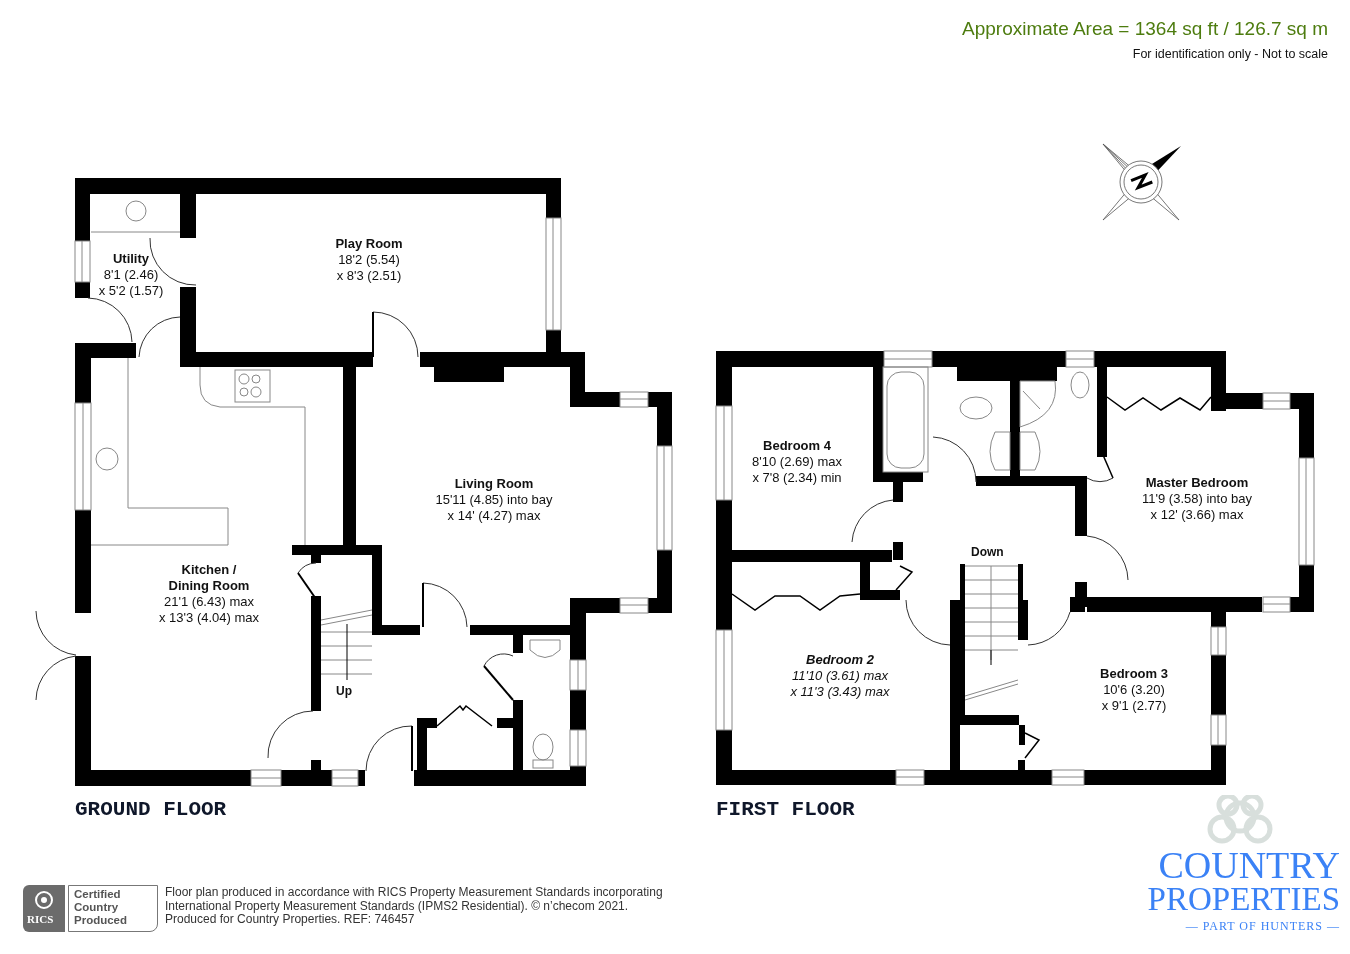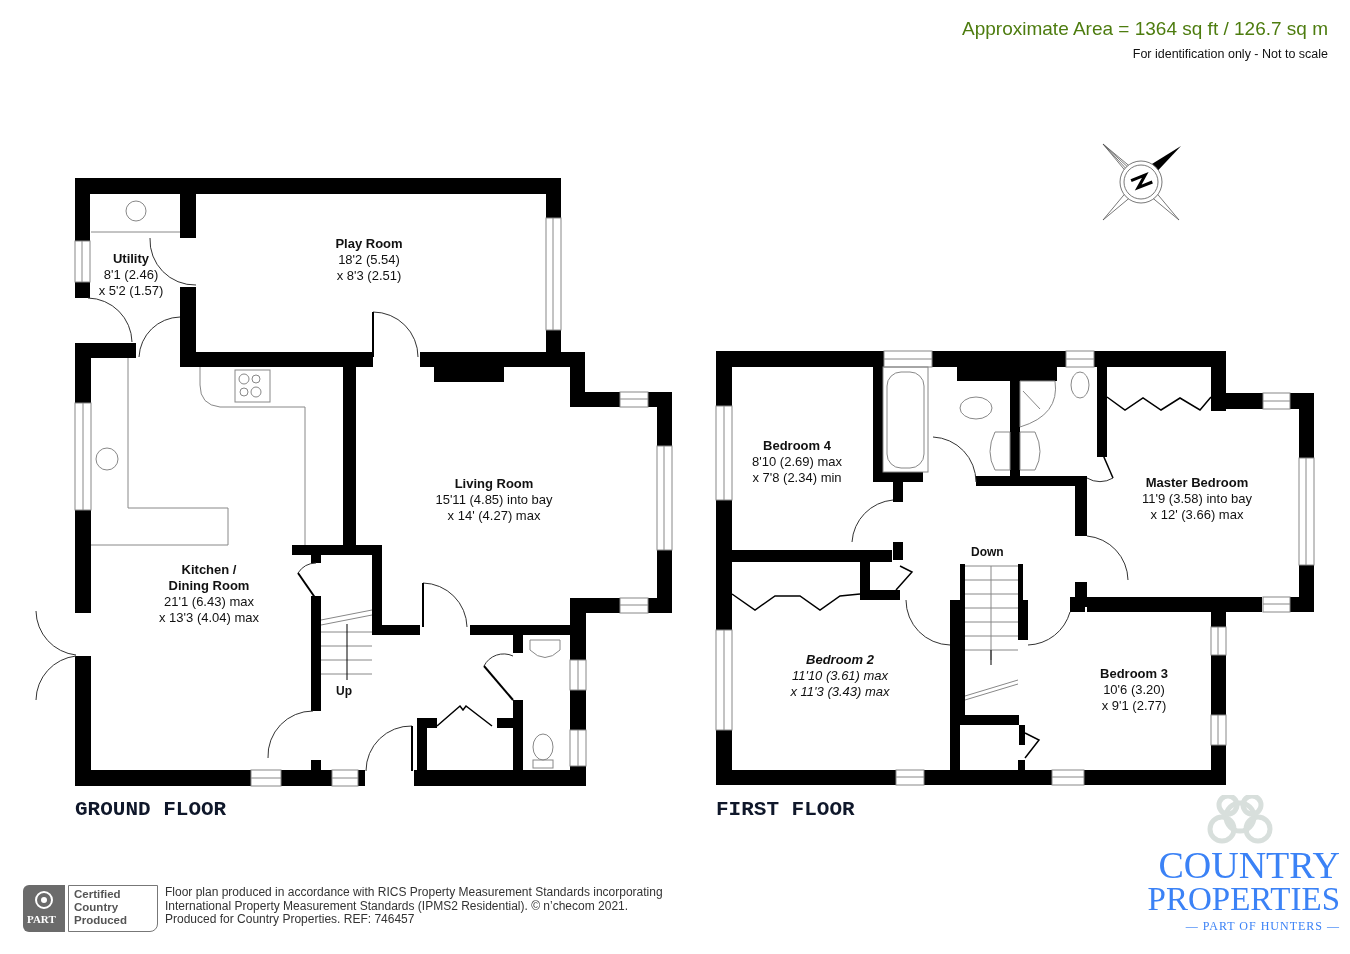--- a/index.html
+++ b/index.html
@@ -349,21 +349,21 @@
 <div class="stair-label" style="left:971px; top:545px;">Down</div>
 <div class="floor-label" style="left:716px; top:798px;">FIRST FLOOR</div>
 
 <div class="rics">
   <div class="rics-dark">
     <svg width="42" height="28" viewBox="0 0 42 28">
       <circle cx="21" cy="15" r="8" fill="none" stroke="#fff" stroke-width="2"></circle>
       <circle cx="21" cy="15" r="3" fill="#fff"></circle>
     </svg>
   </div>
-  <div class="rics-word">PART</div>
+  <div class="rics-word">RICS</div>
   <div class="rics-box"></div>
   <div class="rics-cert">
     <div>Certified</div>
     <div>Country</div>
     <div>Produced</div>
   </div>
 </div>
 <div class="footer-text">
   <div>Floor plan produced in accordance with RICS Property Measurement Standards incorporating</div>
   <div>International Property Measurement Standards (IPMS2 Residential).   © n’checom 2021.</div>

